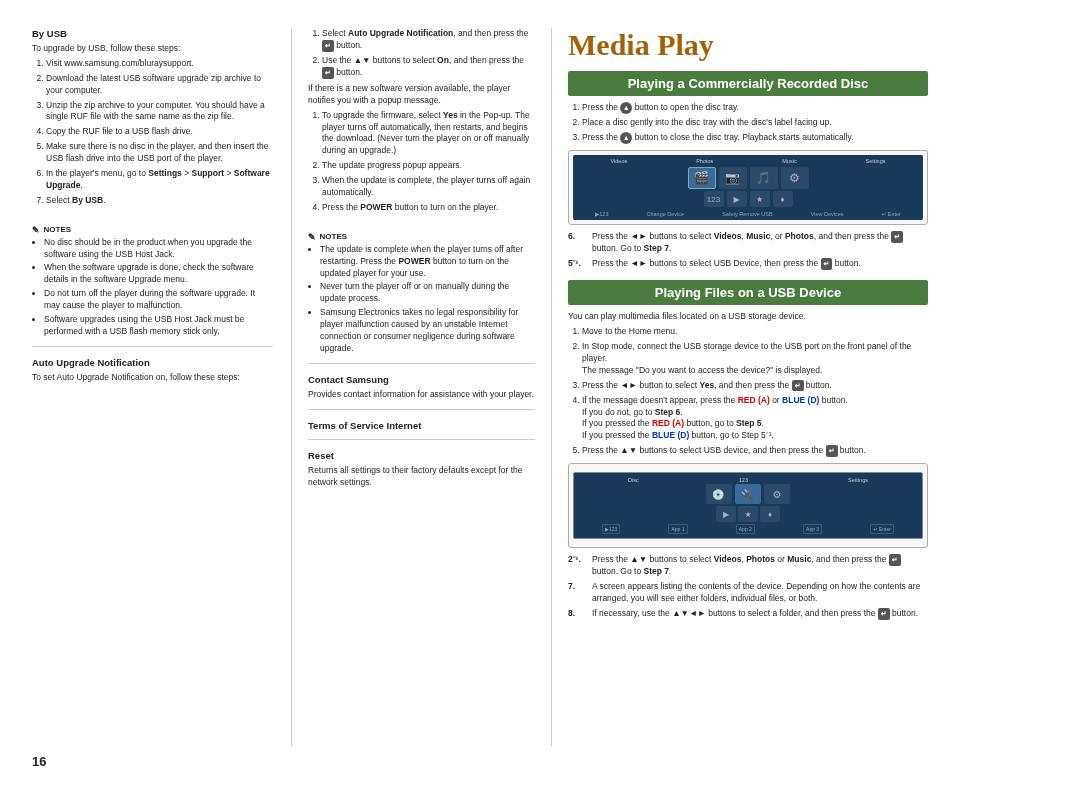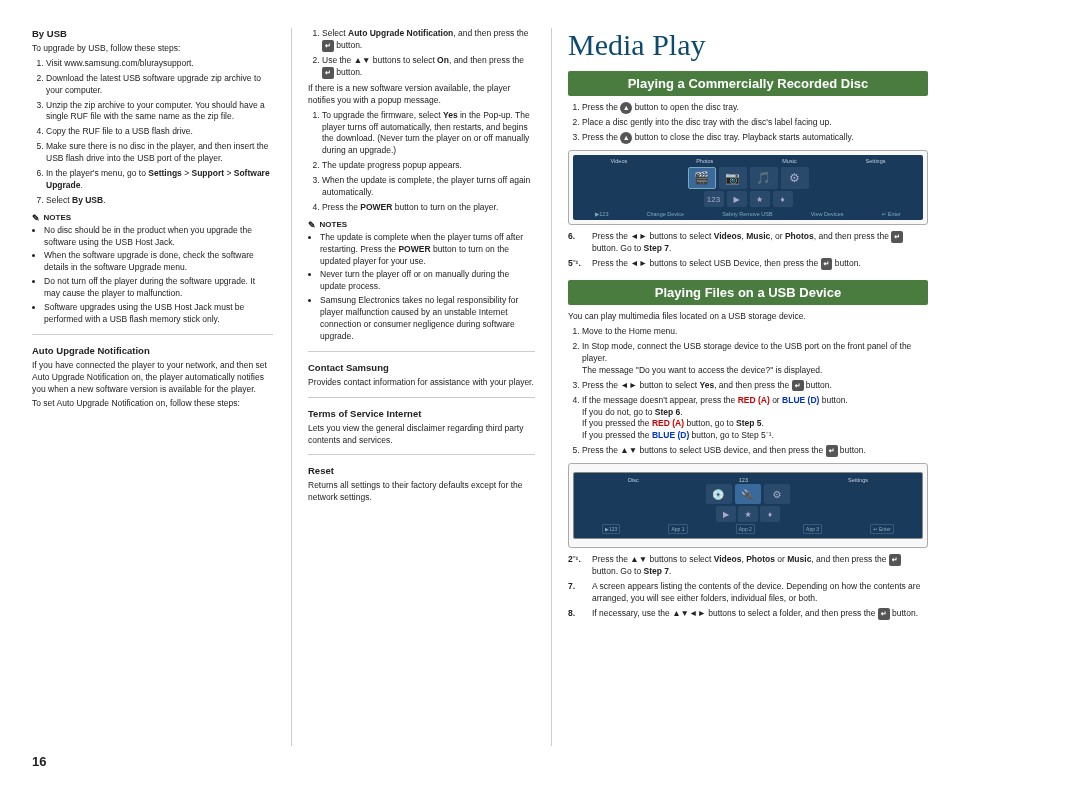--- a/index.html
+++ b/index.html
@@ -57,22 +57,22 @@
       margin-bottom: 4px;
       margin-top: 10px;
     }
     .section-title:first-child {
       margin-top: 0;
     }
 
     
     .media-play-title {
       font-size: 30px;
-      font-weight: normal;
-      color: #0c4a6e;
+      font-weight: bold;
+      color: #a16207;
       line-height: 1.1;
       margin-bottom: 8px;
       font-family: Georgia, serif;
     }
 
     
     .green-banner {
       background: #4a7c3f;
       color: #fff;
       font-size: 13px;
@@ -106,21 +106,21 @@
     .step-num {
       min-width: 20px;
       font-weight: bold;
       font-size: 8.5px;
     }
 
     
     .notes-label {
       font-size: 8px;
       font-weight: bold;
-      margin-top: 6px;
+      margin-top: 18px;
       margin-bottom: 2px;
       display: flex;
       align-items: center;
       gap: 4px;
     }
     .notes-label::before {
       content: "✎";
       font-size: 9px;
     }
     .notes-list {
@@ -312,21 +312,20 @@
       <ul class="notes-list">
         <li>No disc should be in the product when you upgrade the software using the USB Host Jack.</li>
         <li>When the software upgrade is done, check the software details in the software Upgrade menu.</li>
         <li>Do not turn off the player during the software upgrade. It may cause the player to malfunction.</li>
         <li>Software upgrades using the USB Host Jack must be performed with a USB flash memory stick only.</li>
       </ul>
 
       <hr class="sep-line">
 
       <div class="section-title">Auto Upgrade Notification</div>
-      <p>If you have connected the player to your network, and then set Auto Upgrade Notification on, the player automatically notifies you when a new software version is available for the player.</p>
       <p>To set Auto Upgrade Notification on, follow these steps:</p>
     </div>
 
     <div class="mid-col">
       <div class="mid-col-top">
         <ol class="num-list">
           <li>Select <span class="bold">Auto Upgrade Notification</span>, and then press the <span class="btn-icon">↵</span> button.</li>
           <li>Use the ▲▼ buttons to select <span class="bold">On</span>, and then press the <span class="btn-icon">↵</span> button.</li>
         </ol>
         <p>If there is a new software version available, the player notifies you with a popup message.</p>
@@ -345,21 +344,20 @@
       </div>
 
       <hr class="sep-line">
 
       <div class="section-title">Contact Samsung</div>
       <p>Provides contact information for assistance with your player.</p>
 
       <hr class="sep-line">
 
       <div class="section-title">Terms of Service Internet</div>
-      <p>Lets you view the general disclaimer regarding third party contents and services.</p>
 
       <hr class="sep-line">
 
       <div class="section-title">Reset</div>
       <p>Returns all settings to their factory defaults except for the network settings.</p>
     </div>
 
     <div class="right-col">
       <div class="media-play-title">Media Play</div>
 

